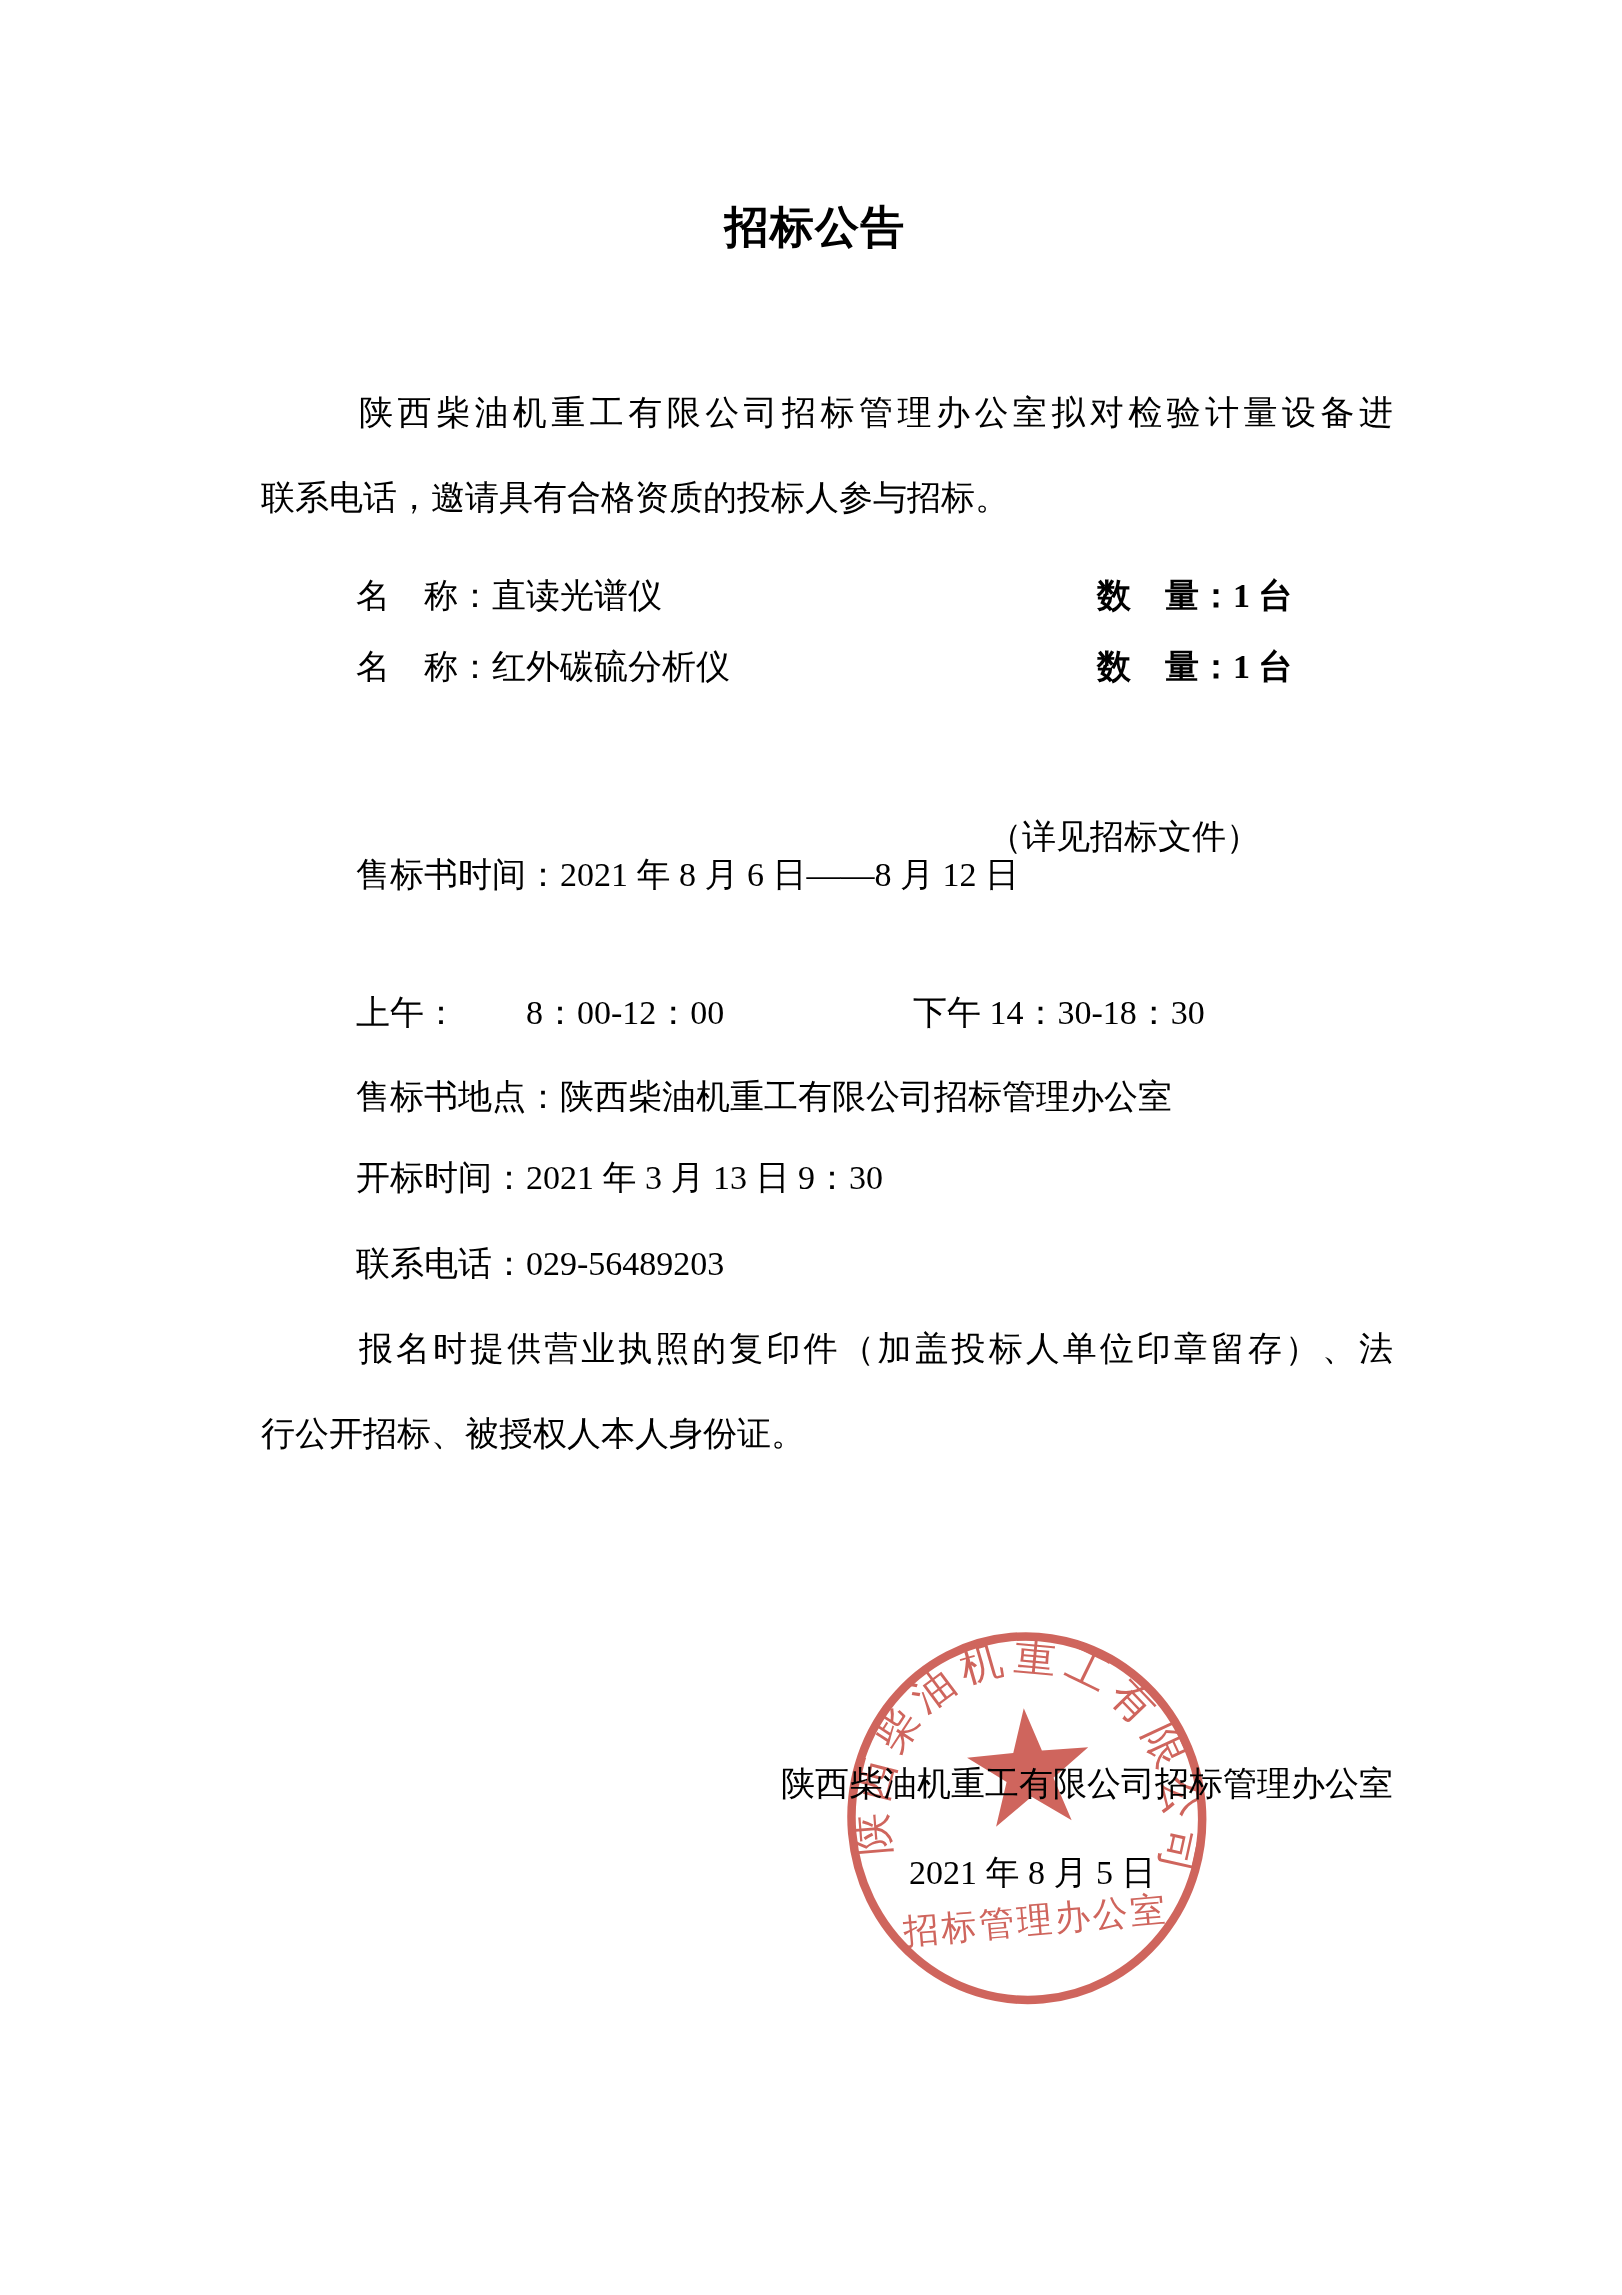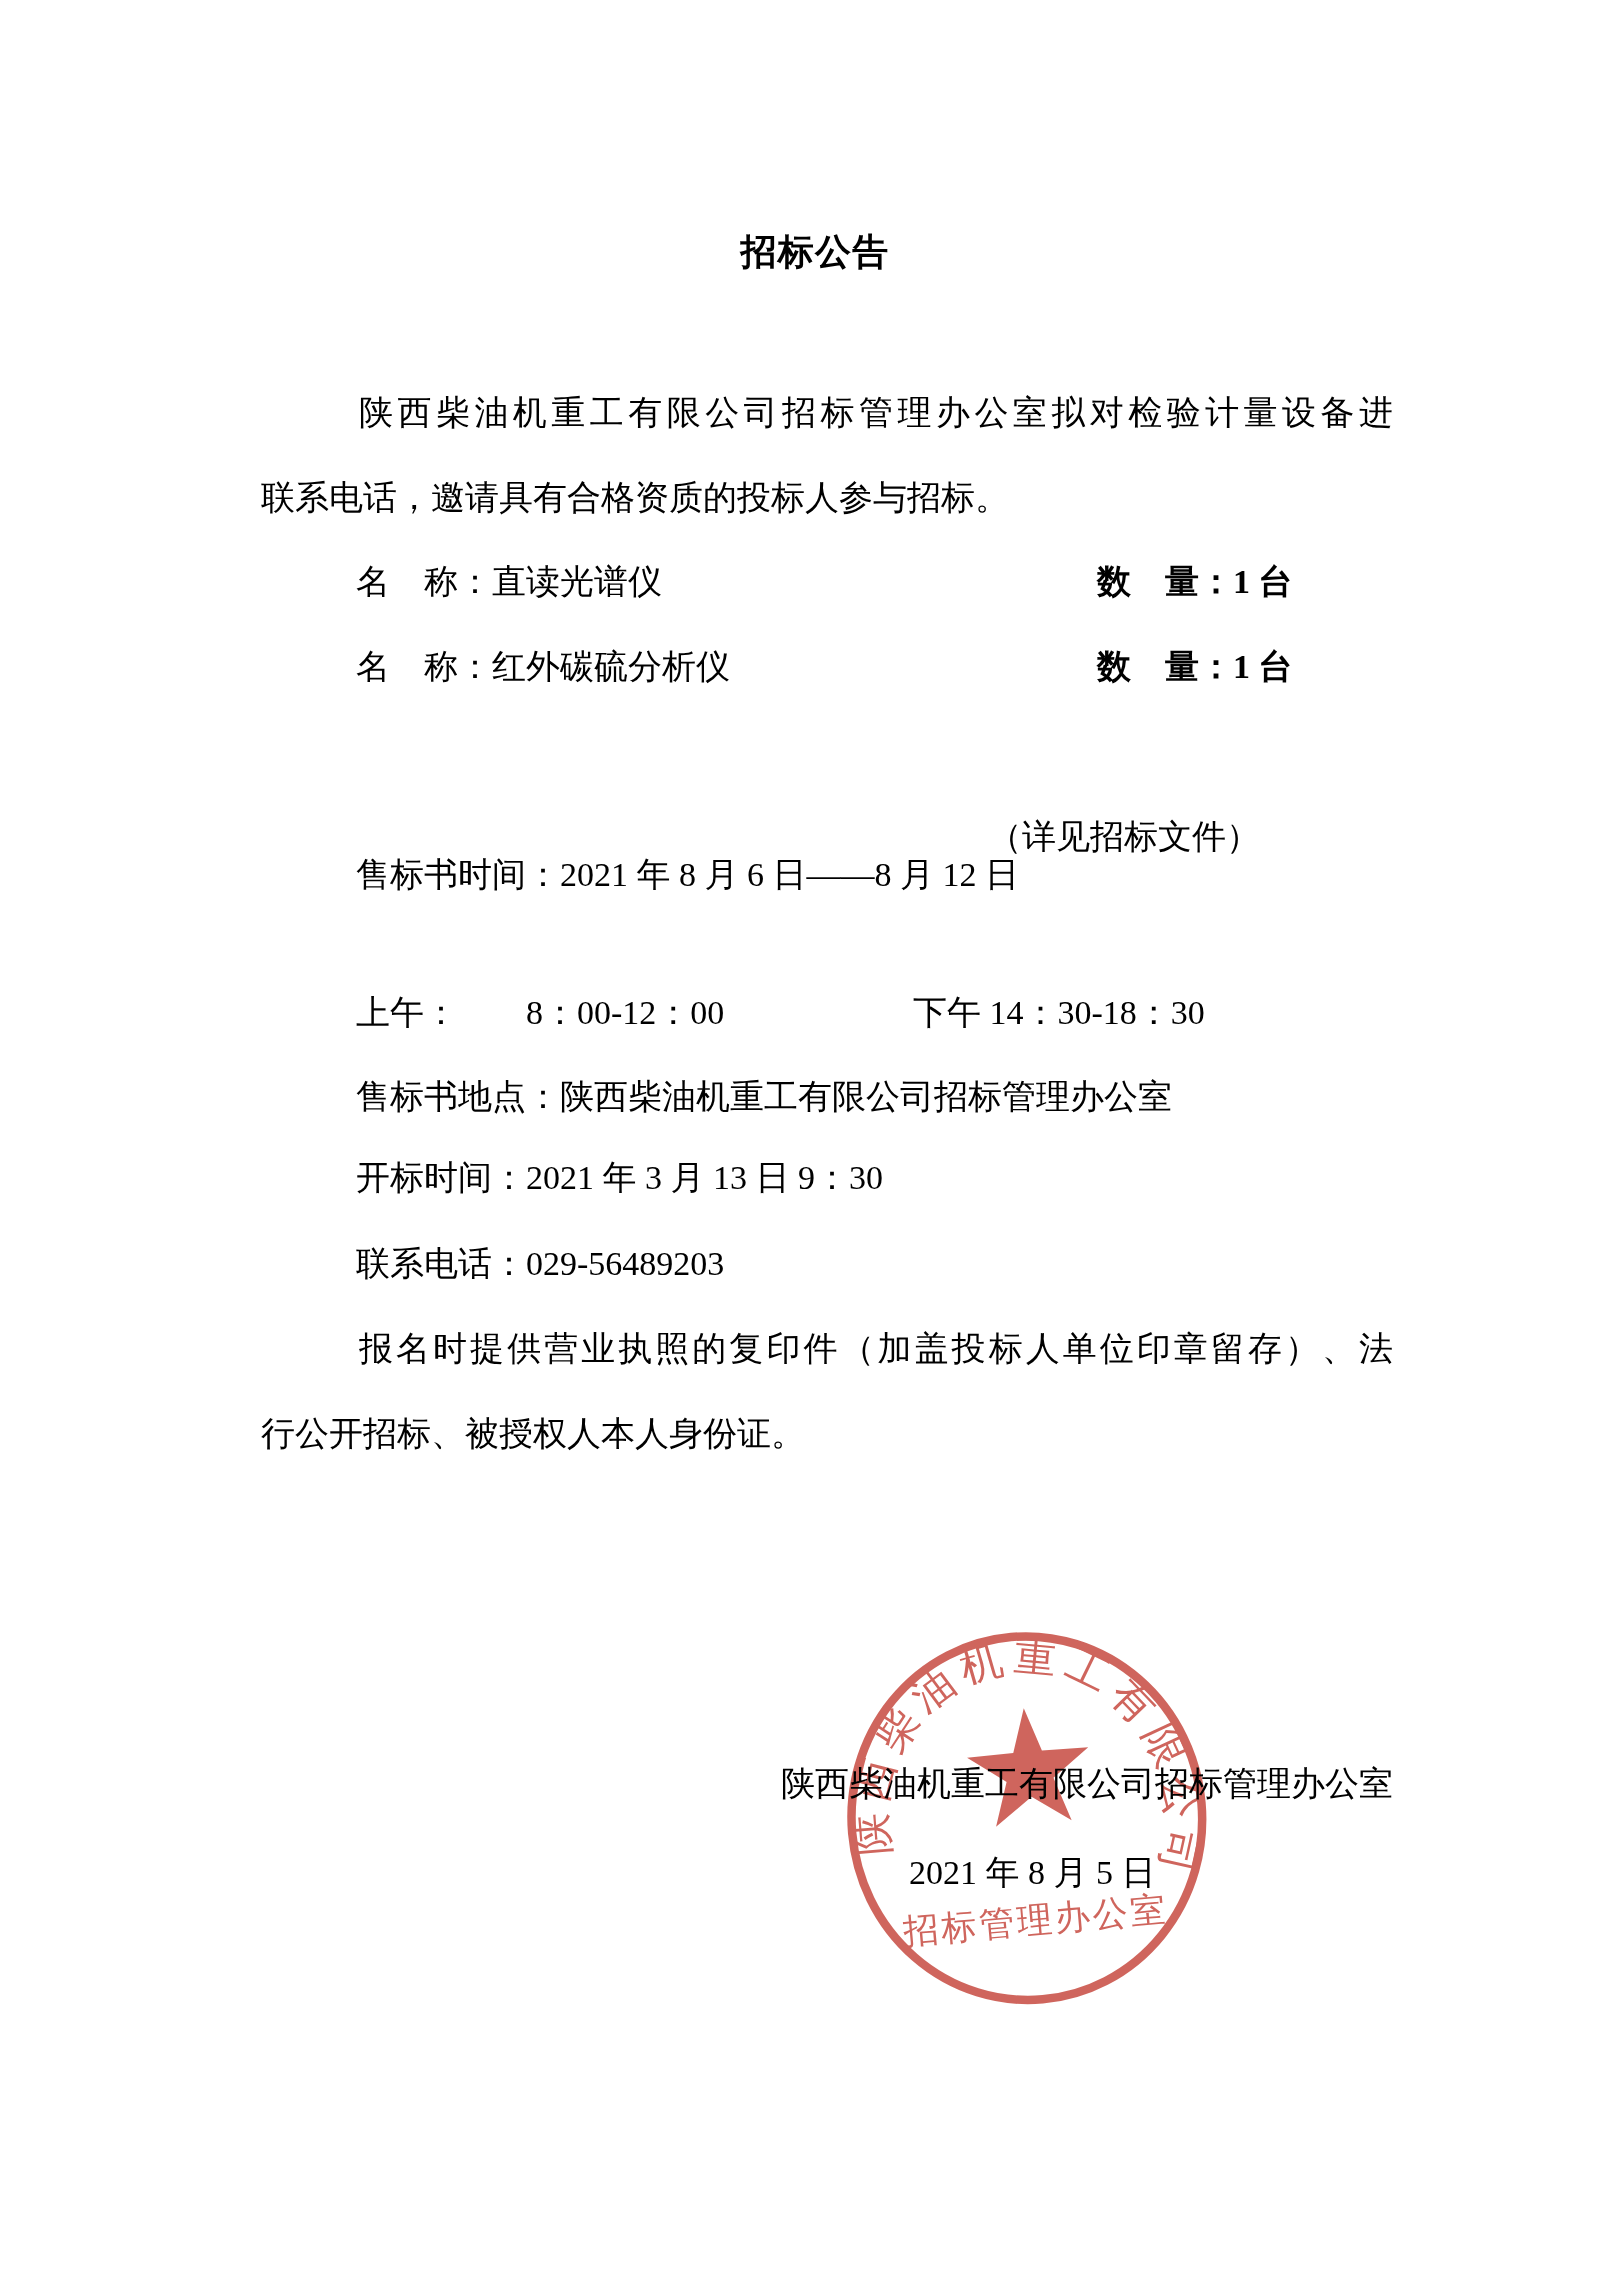--- a/index.html
+++ b/index.html
@@ -24,24 +24,23 @@
     width: 1132px;
     height: 100%;
     z-index: 2;
   }
   .doc-title {
     position: absolute;
     left: 0;
     top: 198px;
     width: 100%;
     text-align: center;
-    font-size: 36px;
+    font-size: 44px;
     font-weight: 700;
     letter-spacing: 1.3px;
-    margin-top: 30px;
   }
   .line {
     position: absolute;
     left: 0;
     width: 100%;
     height: 85px;
     line-height: 85px;
     font-size: 34px;
     white-space: nowrap;
     margin-left: 12px;
@@ -94,21 +93,21 @@
     </g>
   </svg>
 
   <div class="content">
 
     <div class="doc-title">招标公告</div>
 
     <div class="line stretch" style="top:370px">陕西柴油机重工有限公司招标管理办公室拟对检验计量设备进</div>
     <div class="line" style="top:455px">联系电话，邀请具有合格资质的投标人参与招标。</div>
 
-    <div class="line indent-small" style="top:539px">
+    <div class="line indent-small" style="top:553px">
       <span>名　称：直读光谱仪</span>
       <span class="qty">数　量：1 台</span>
     </div>
     <div class="line indent-small" style="top:624px">
       <span>名　称：红外碳硫分析仪</span>
       <span class="qty">数　量：1 台</span>
     </div>
 
     <div class="line see-note" style="top:794px">（详见招标文件）</div>
 

